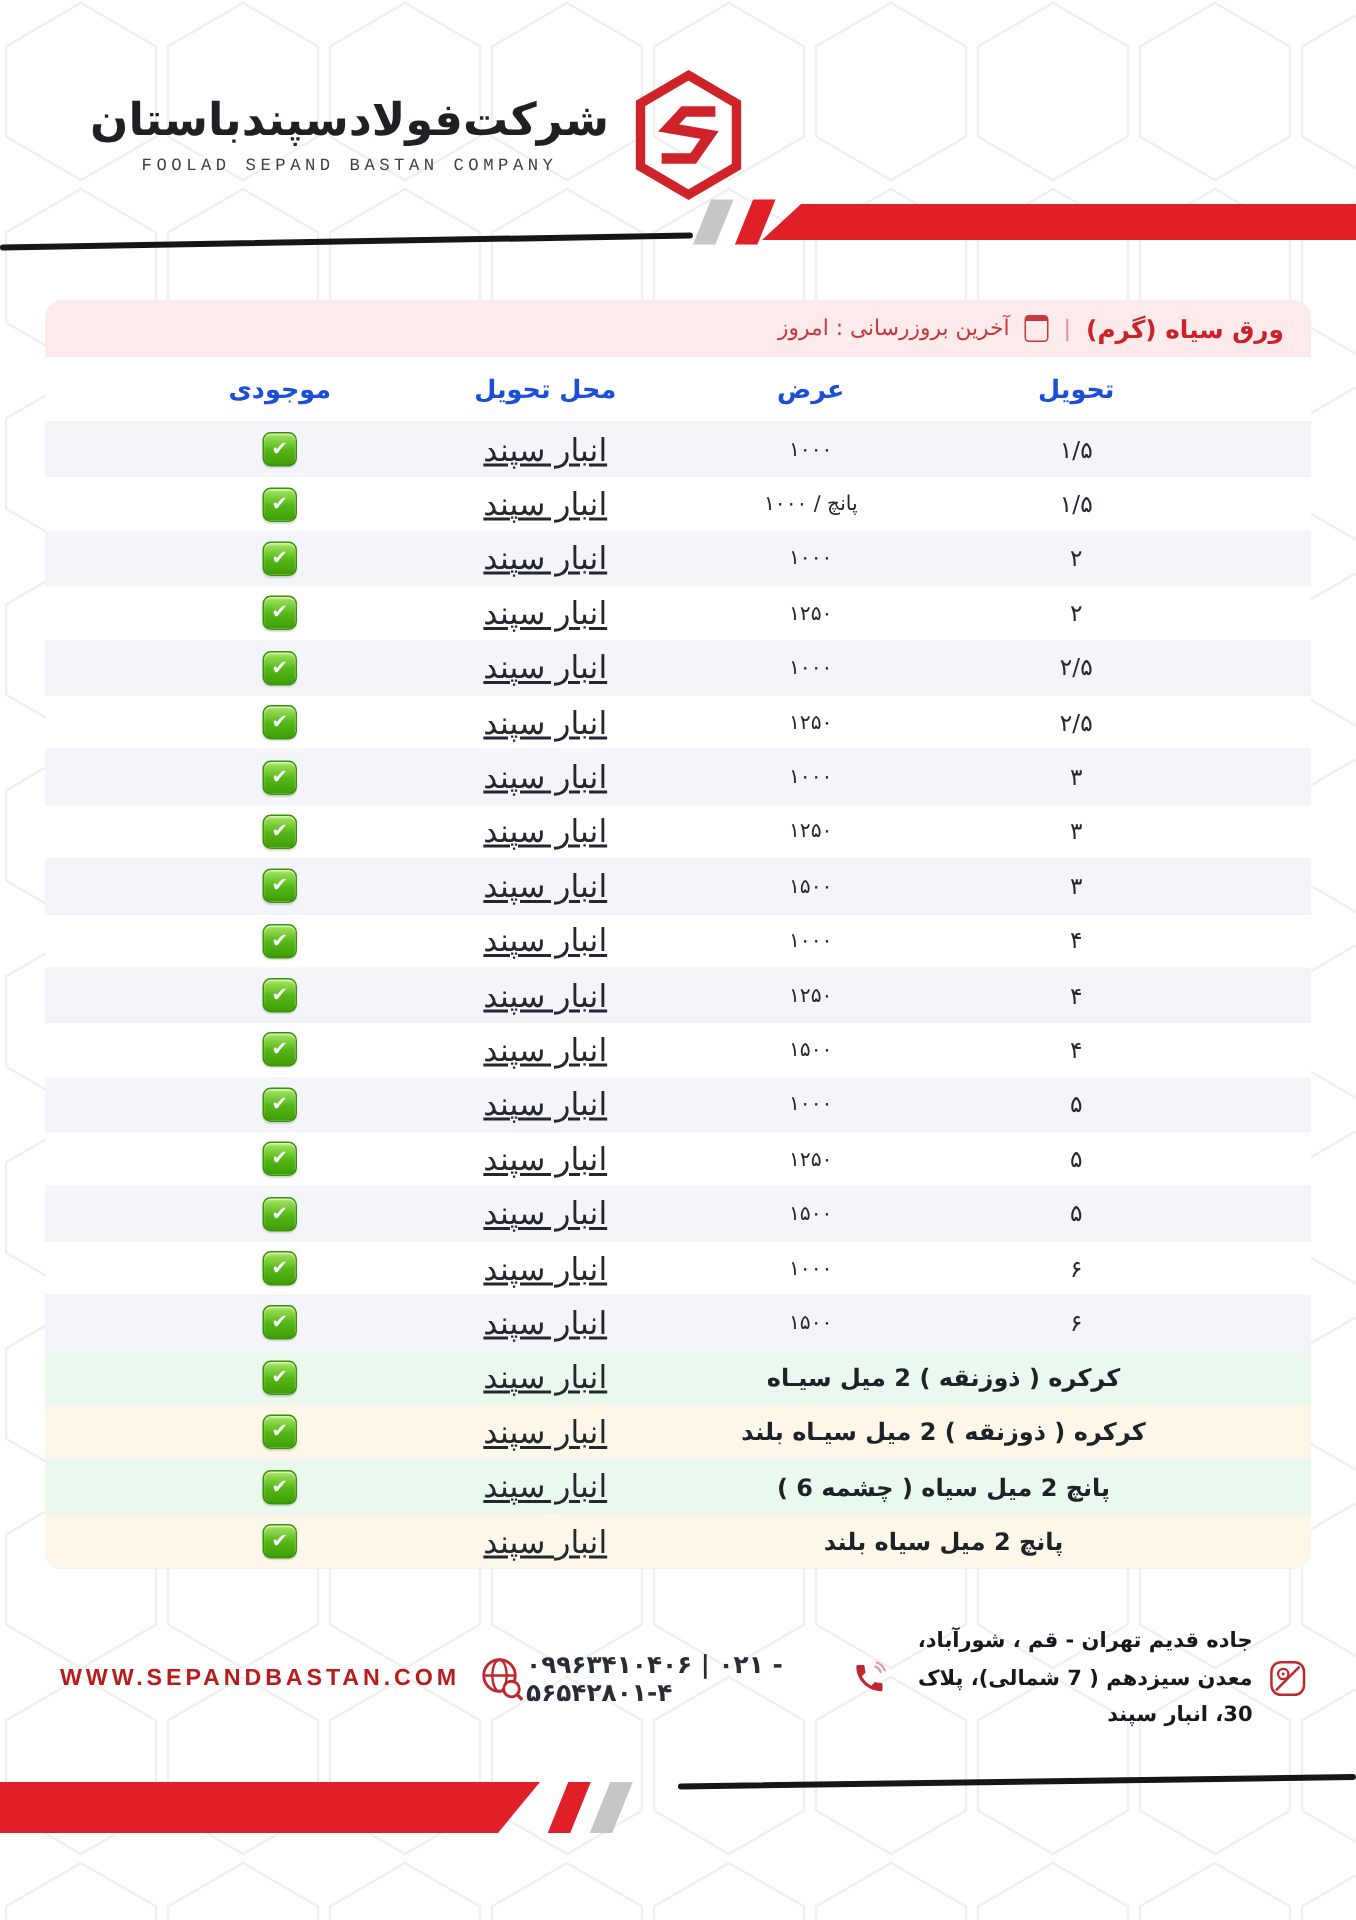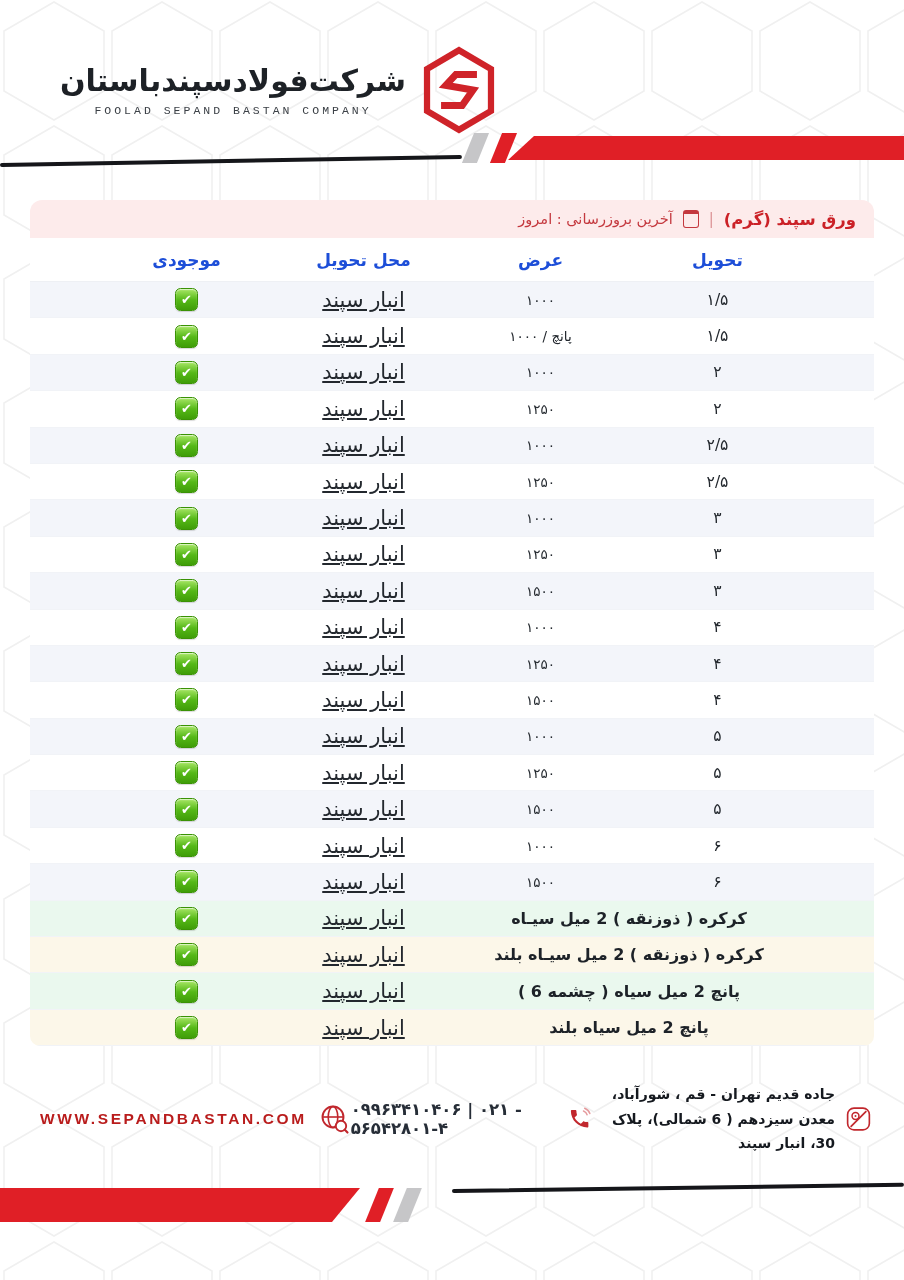--- a/index.html
+++ b/index.html
@@ -89,21 +89,21 @@
     </div>
   </div>
 
   <div class="deco top-line"></div>
   <div class="deco slash top-slash-gray"></div>
   <div class="deco slash top-slash-red"></div>
   <div class="deco top-band"></div>
 
   <div class="price-table">
     <div class="title-bar">
-      <span class="title-main">ورق سپند (گرم)</span>
+      <span class="title-main">ورق سیاه (گرم)</span>
       <span class="title-sep">|</span>
       <span class="cal-icon"></span>
       <span class="title-update">آخرین بروزرسانی : امروز</span>
     </div>
     <div class="head-row">
       <div class="head-cell">تحویل</div>
       <div class="head-cell">عرض</div>
       <div class="head-cell">محل تحویل</div>
       <div class="head-cell">موجودی</div>
     </div>
@@ -236,21 +236,21 @@
   <div class="footer">
     <div class="f-group">
       <svg width="36" height="36" viewBox="0 0 36 36">
         <rect x="3.5" y="3.5" width="29" height="29" rx="8.5" fill="none" stroke="#c1272d" stroke-width="2.2"></rect>
         <line x1="7.5" y1="28.5" x2="28.5" y2="7.5" stroke="#c1272d" stroke-width="2.2"></line>
         <circle cx="14" cy="14" r="4.6" fill="none" stroke="#c1272d" stroke-width="2"></circle>
         <circle cx="14" cy="14" r="1.3" fill="#c1272d"></circle>
       </svg>
       <div class="address">
         <div>جاده قدیم تهران - قم ، شورآباد،</div>
-        <div>معدن سیزدهم ( 6 شمالی)، پلاک 30، انبار سپند</div>
+        <div>معدن سیزدهم ( 7 شمالی)، پلاک 30، انبار سپند</div>
       </div>
     </div>
 
     <div class="f-group">
       <svg width="34" height="34" viewBox="0 0 24 24">
         <path d="M8.1 10.6c1.3 2.5 3.3 4.6 5.9 5.9l2-2c.25-.25.62-.33.94-.22 1 .33 2.1.51 3.2.51.52 0 .95.43.95.95V19c0 .52-.43.95-.95.95C11.6 19.95 4.6 13 4.6 4.5c0-.52.43-.95.95-.95h3.3c.52 0 .95.43.95.95 0 1.1.18 2.2.51 3.2.1.32.03.69-.23.94l-2 2z" fill="#c1272d"></path>
         <path d="M16.5 4.5c1.6.6 2.9 1.9 3.4 3.5" fill="none" stroke="#e59a9d" stroke-width="1.4" stroke-linecap="round"></path>
         <path d="M17.6 1.9c2.3.9 4.1 2.7 4.9 5" fill="none" stroke="#e59a9d" stroke-width="1.4" stroke-linecap="round"></path>
       </svg>
       <span class="phones">۰۹۹۶۳۴۱۰۴۰۶ | ۰۲۱ - ۵۶۵۴۲۸۰۱-۴</span>

